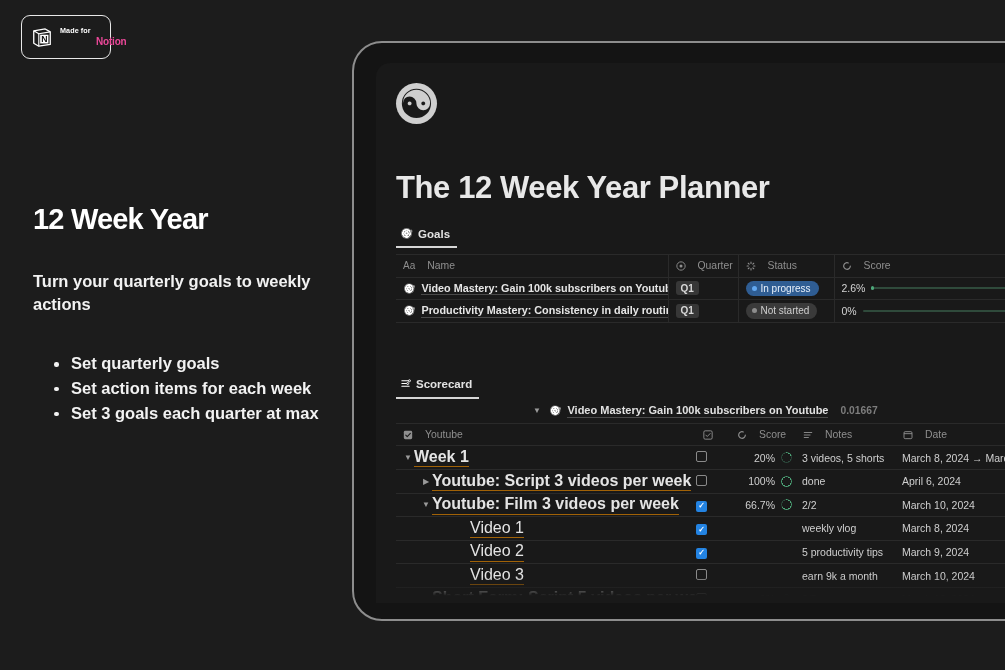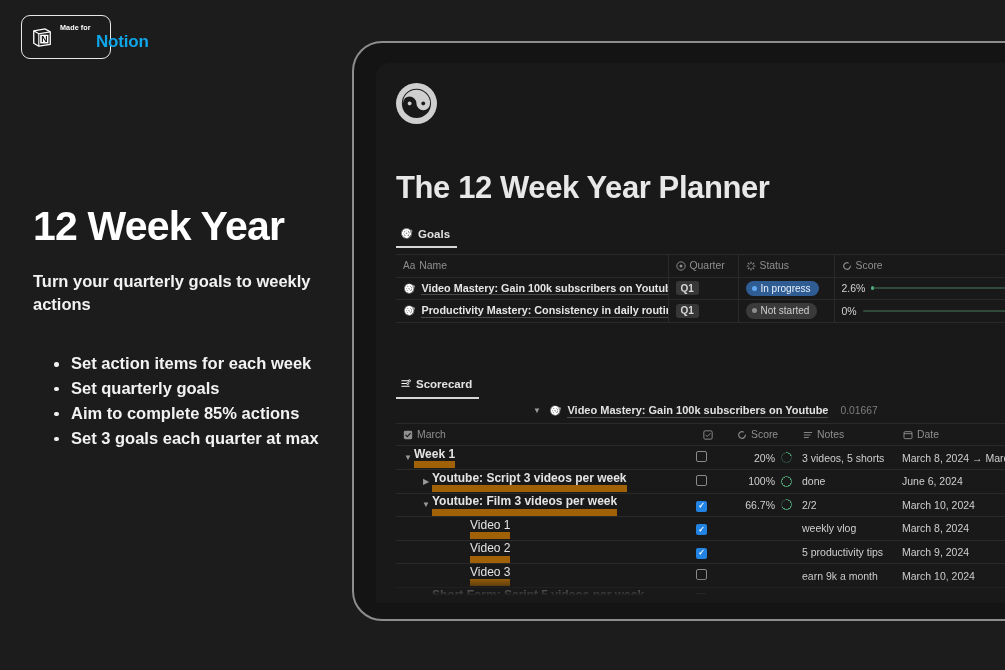--- a/index.html
+++ b/index.html
@@ -15,26 +15,26 @@
   .badge {
     position: absolute; left: 21px; top: 15px;
     width: 90px; height: 44px;
     border: 1.6px solid #e8e8e8; border-radius: 9px;
     display: flex; align-items: center; gap: 7px;
     padding: 0 9px;
   }
   .badge-logo { width: 22px; height: 23px; flex: none; }
   .badge-text { display: flex; flex-direction: column; line-height: 1; }
   .badge-made { font-size: 7.2px; font-weight: 700; color: #ffffff; letter-spacing: .1px; margin-bottom: 2.5px; }
-  .badge-notion { font-size: 17px; font-weight: 700; color: #0ea5e9; letter-spacing: -.2px; padding-left: 36px; }
+  .badge-notion { font-size: 10px; font-weight: 700; color: #ec4899; letter-spacing: -.2px; padding-left: 36px; }
 
   
   .headline {
     position: absolute; left: 33px; top: 204px;
-    font-size: 41px; font-weight: 700; color: #ffffff;
+    font-size: 29px; font-weight: 700; color: #ffffff;
     letter-spacing: -0.8px; line-height: 1.1;
   }
   .subhead {
     position: absolute; left: 33px; top: 270px; width: 290px;
     font-size: 16.5px; font-weight: 700; color: #f2f2f2;
     line-height: 1.42;
   }
   .bullets {
     position: absolute; left: 52px; top: 352px; width: 280px;
     list-style: none;
@@ -100,21 +100,21 @@
     text-align: left; font-size: 10.8px; color: #d4d4d4;
     padding: 0; height: 22.6px; vertical-align: middle;
     border-bottom: 1px solid #2a2a2a;
     overflow: hidden; white-space: nowrap;
   }
   th {
     color: #8f8f8f; font-weight: 400; font-size: 10.4px;
     border-top: 1px solid #2a2a2a;
   }
   .vline { border-right: 1px solid #2a2a2a; }
-  .hcell { display: flex; align-items: flex-end; gap: 4px; padding-left: 7px; }
+  .hcell { display: flex; align-items: flex-end; gap: 12px; padding-left: 7px; }
   .hicon { color: #8f8f8f; font-size: 10px; display: inline-flex; }
 
   .goals-wrap { margin-top: 6px; }
   .gname { display: flex; align-items: center; gap: 6px; padding-left: 7px; }
   .gname .tgt { font-size: 10px; filter: grayscale(1) brightness(1.6); }
   .gname span.t { font-weight: 700; font-size: 10.8px; color: #e6e6e6;
     border-bottom: 1px solid #4a4a4a; padding-bottom: .5px; }
 
   .tag {
     display: inline-block; background: #373737; color: #d8d8d8;
@@ -140,27 +140,27 @@
   
   .scorecard-wrap { margin-top: 34px; }
   .group-head {
     display: flex; align-items: center; gap: 6px;
     padding-left: 135px; height: 24px;
     font-size: 11px; font-weight: 700; color: #e2e2e2;
   }
   .group-head .caret { color: #9a9a9a; font-size: 8px; }
   .group-head .tgt { font-size: 10px; filter: grayscale(1) brightness(1.6); }
   .group-head .gtitle { border-bottom: 1px solid #4a4a4a; padding-bottom: .5px; }
-  .group-head .gval { color: #7d7d7d; font-weight: 400; font-size: 10.3px; margin-left: 6px; }
+  .group-head .gval { color: #7d7d7d; font-weight: 700; font-size: 10.3px; margin-left: 6px; }
 
   .arow { display: flex; align-items: center; height: 22.6px; }
   .caret { width: 12px; color: #9a9a9a; font-size: 8px; flex: none; text-align: center; }
   .caret.blank { visibility: hidden; }
-  .alabel { font-size: 12px; font-weight: 600; color: #e4e4e4;
-    border-bottom: 7px solid #a16207; padding-bottom: .5px; }
+  .alabel { font-size: 16px; font-weight: 600; color: #e4e4e4;
+    border-bottom: 1px solid #a16207; padding-bottom: .5px; }
   .alabel.plain { font-weight: 400; }
 
   .chk {
     width: 11px; height: 11px; border-radius: 2px;
     display: inline-flex; align-items: center; justify-content: center;
     flex: none;
   }
   .chk.off { border: 1.3px solid #8a8a8a; }
   .chk.on { background: #2383e2; color: #fff; font-size: 8px; line-height: 1; }
   .chk.on::after { content: "\2713"; font-weight: 700; }
@@ -187,23 +187,22 @@
     </span>
     <span class="badge-text">
       <span class="badge-made">Made for</span>
       <span class="badge-notion">Notion</span>
     </span>
   </div>
 
   <h1 class="headline">12 Week Year</h1>
   <p class="subhead">Turn your quarterly goals to weekly actions</p>
   <ul class="bullets">
+    <li>Set quarterly goals</li>
     <li>Set action items for each week</li>
-    <li>Set quarterly goals</li>
-    <li>Aim to complete 85% actions</li>
     <li>Set 3 goals each quarter at max</li>
   </ul>
 
   <div class="device">
     <div class="screen">
       <div class="screen-fade"></div>
 
       <div class="page">
 
         <div class="page-icon">
@@ -355,21 +354,21 @@
             <thead>
               <tr>
                 <th>
                   <div class="hcell">
                       <span class="hicon">
                     <svg width="10" height="10" viewBox="0 0 12 12">
                           <rect x="1" y="1" width="10" height="10" rx="1.6" fill="#8f8f8f"></rect>
                           <path d="M3.3 6.1 5.1 8 8.8 4" fill="none" stroke="#191919" stroke-width="1.3" stroke-linecap="round" stroke-linejoin="round"></path>
                         </svg>
                   </span>
-                  <span>March</span>
+                  <span>Youtube</span>
                     </div>
                 </th>
                 <th>
                   <div class="hcell">
                       <span class="hicon">
                     <svg width="10" height="10" viewBox="0 0 12 12">
                           <rect x="1" y="1" width="10" height="10" rx="1.6" fill="none" stroke="#8f8f8f" stroke-width="1.1"></rect>
                           <path d="M3.4 6.1 5.1 7.8 8.6 4.2" fill="none" stroke="#8f8f8f" stroke-width="1.1" stroke-linecap="round"></path>
                         </svg>
                   </span>
@@ -436,21 +435,21 @@
                     </div>
                   </td>
                   <td><span class="chk off"></span></td>
                   <td>
                     <div style="display: flex; align-items: center; gap: 6px; justify-content: flex-end; padding-right: 4px;">
                       <span class="cellpct">100%</span>
                       <span class="ring" style="background: conic-gradient(rgb(78, 168, 122) 0deg, rgb(78, 168, 122) 360deg, rgb(44, 74, 60) 360deg, rgb(44, 74, 60) 360deg); mask: radial-gradient(circle, transparent 55%, rgb(0, 0, 0) 57%);"></span>
                     </div>
                   </td>
                   <td><span class="cellnote" style="padding-left: 6px;">done</span></td>
-                  <td><span class="celldate" style="padding-left: 6px;">June 6, 2024</span></td>
+                  <td><span class="celldate" style="padding-left: 6px;">April 6, 2024</span></td>
                 </tr>
                 <tr>
                   <td>
                     <div class="arow" style="padding-left: 24px;">
                       <span class="caret">▼</span>
                       <span class="alabel">Youtube: Film 3 videos per week</span>
                     </div>
                   </td>
                   <td><span class="chk on"></span></td>
                   <td>

